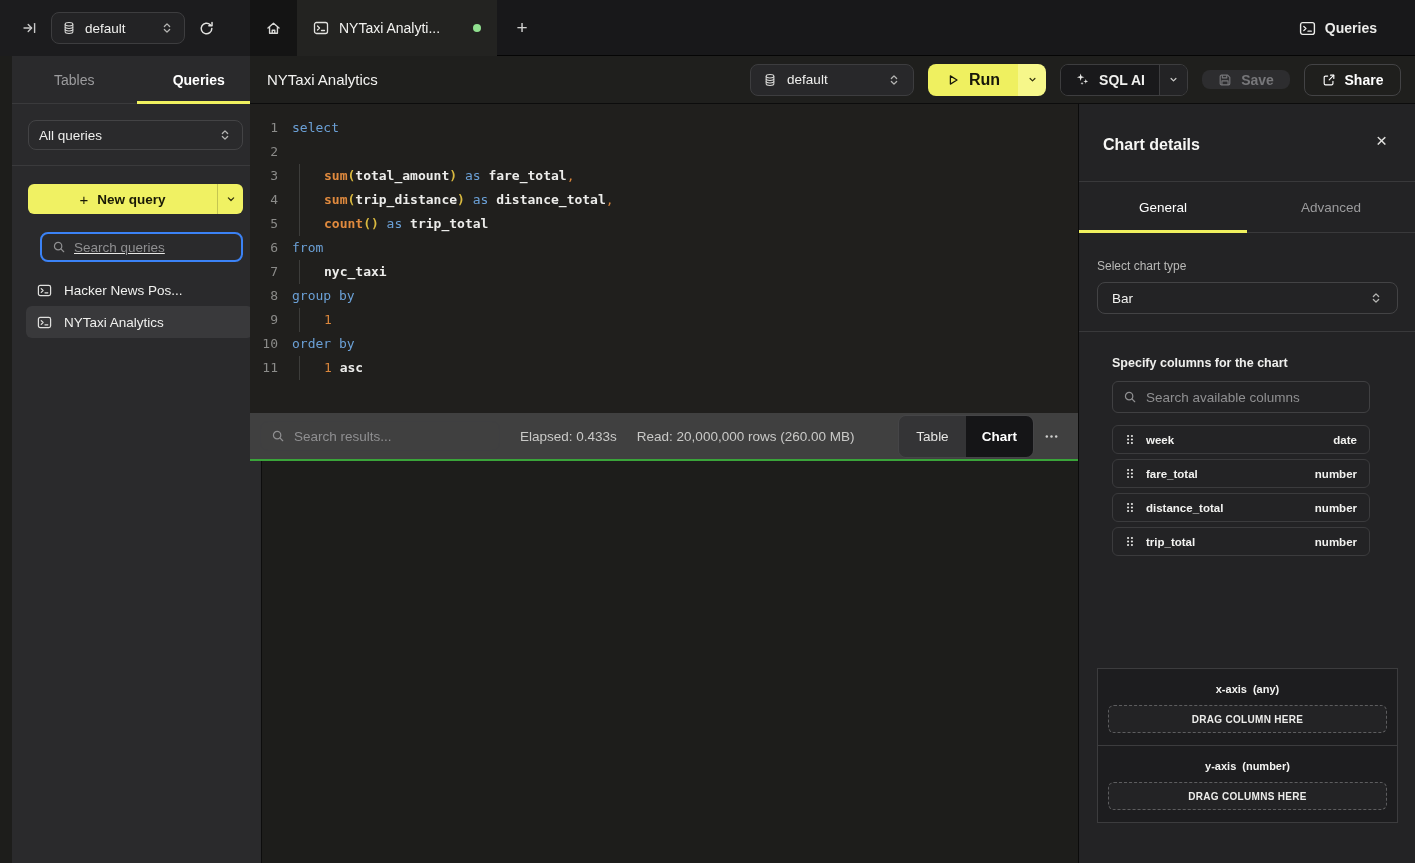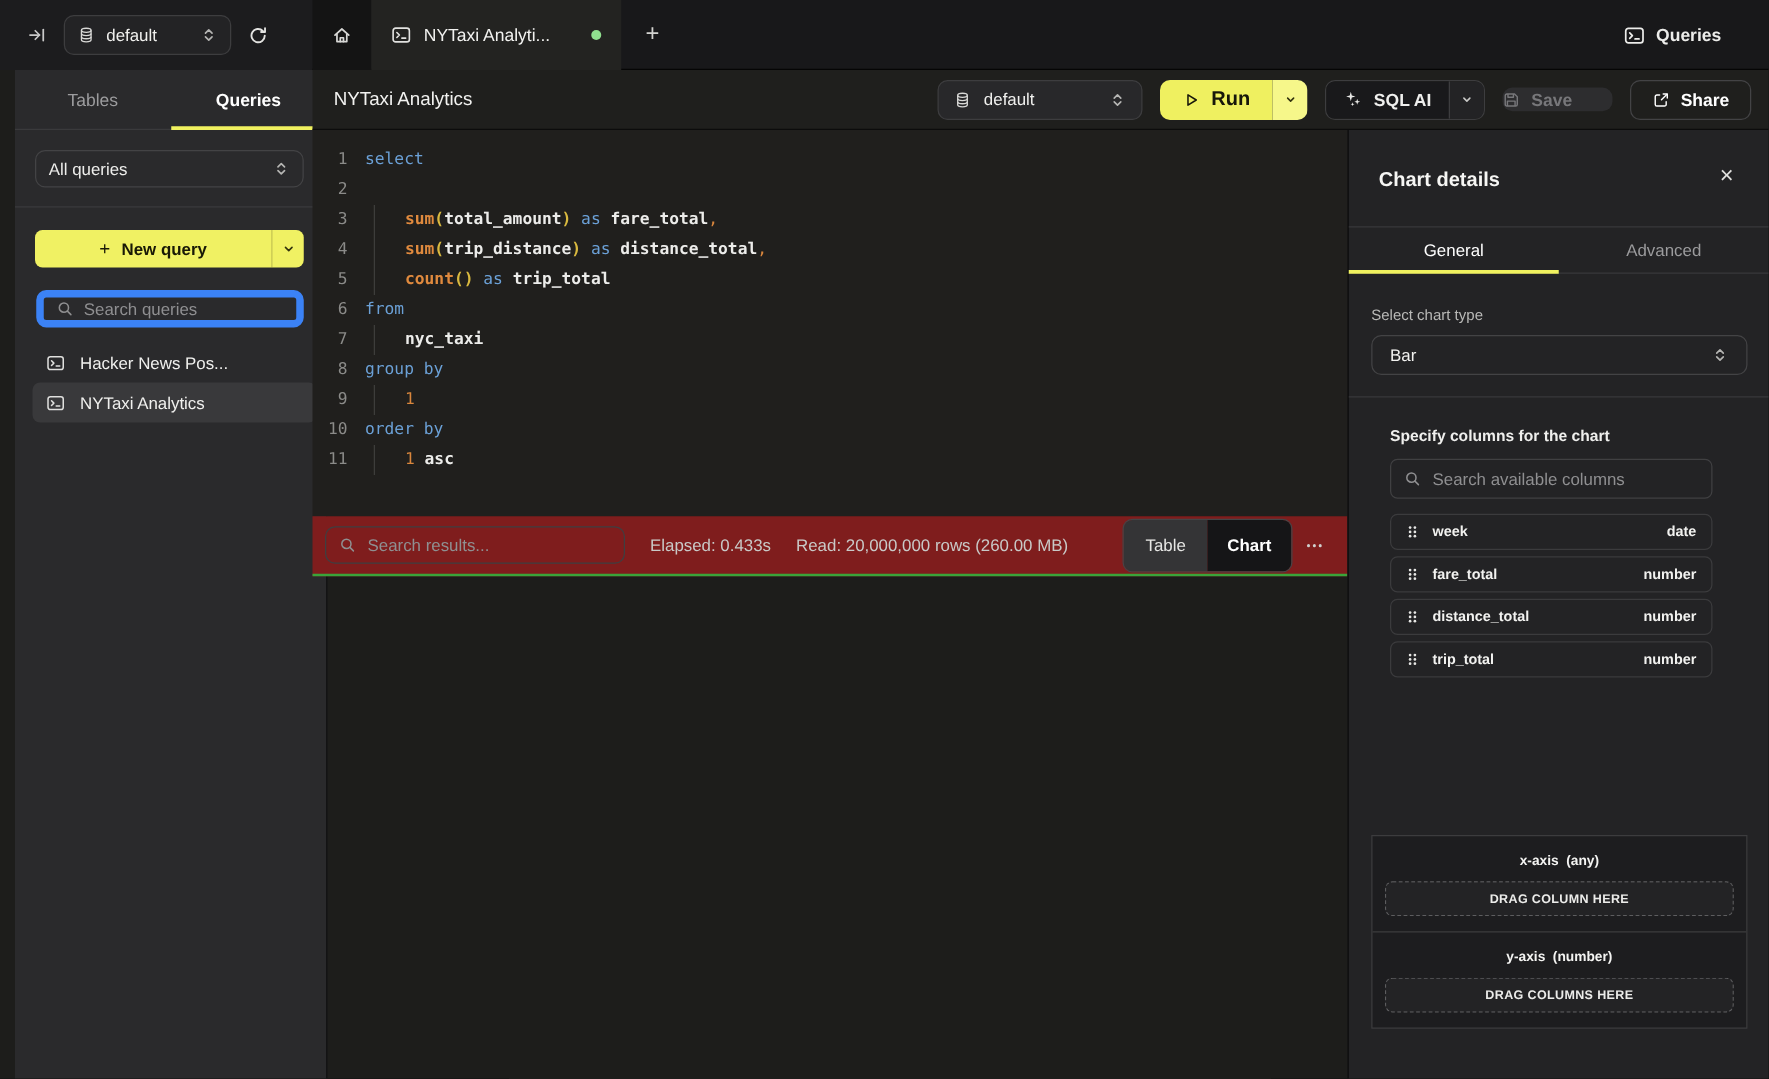--- a/index.html
+++ b/index.html
@@ -34,59 +34,59 @@
   .s-tab.active { color:#ffffff; font-weight:600; }
   .s-tab.active::after { content:""; position:absolute; left:0; right:2px; bottom:-1px; height:3px; background:#f0f15f; }
   .filter-select { margin:16px 18px 0 16px; height:30px; border:1px solid #434345; border-radius:8px; display:flex; align-items:center; padding:0 10px; cursor:pointer; }
   .filter-select .lbl { font-size:13.5px; color:#eeeeec; flex:1; }
   .sidebar-div { margin-top:15px; border-top:1px solid #3a3a3c; }
   .new-query { margin:18px 18px 0 16px; height:30px; border-radius:6px; background:#f0f163; display:flex; overflow:hidden; cursor:pointer; }
   .new-query .nq-main { flex:1; display:flex; align-items:center; justify-content:center; gap:9px; color:#191906; }
   .new-query .nq-plus { font-size:15px; font-weight:400; }
   .new-query .nq-lbl { font-size:13.5px; font-weight:600; }
   .new-query .nq-chev { width:26px; display:flex; align-items:center; justify-content:center; border-left:1px solid rgba(0,0,0,0.18); color:#32320e; }
-  .search-box { margin:18px 18px 0 17px; height:30px; border:6px solid #3b82f6; border-radius:8px; display:flex; align-items:center; padding:0 10px; gap:8px; }
+  .search-box { margin:18px 18px 0 28px; height:30px; border:2px solid #3b82f6; border-radius:8px; display:flex; align-items:center; padding:0 10px; gap:8px;text-decoration:underline; }
   .search-box input { background:transparent; border:none; outline:none; color:#eee; font-size:13.5px; width:100%; font-family:"Liberation Sans",sans-serif; }
   .search-box input::placeholder { color:#8f8f91; }
   .query-list { margin-top:12px; }
   .query-item { height:32px; margin:0 8px 0 14px; padding:0 11px; display:flex; align-items:center; gap:12px; border-radius:6px; cursor:pointer; color:#d8d8d6; }
   .query-item.selected { background:#39393b; }
   .query-item .q-label { font-size:13.5px; color:#f0f0ee; white-space:nowrap; }
 
   
   .main-header { position:absolute; left:250px; top:56px; width:1165px; height:48px; background:#1f1f1d; border-bottom:1px solid #0c0c0c; display:flex; align-items:center; }
   .page-title { padding-left:17px; font-size:15px; color:#f2f2f0; }
   .header-actions { margin-left:auto; display:flex; gap:14px; padding-right:14px; align-items:center; }
   .hdr-select { width:164px; height:32px; border:1px solid #3d3d3f; border-radius:8px; background:#28282a; display:flex; align-items:center; padding:0 12px; gap:10px; cursor:pointer; }
   .hdr-select .lbl { font-size:13.5px; color:#f0f0ee; flex:1; }
   .run-btn { height:32px; border-radius:8px; overflow:hidden; display:flex; cursor:pointer; }
   .run-main { width:90px; background:#eff060; display:flex; align-items:center; justify-content:center; gap:9px; color:#17170a; font-size:16px; font-weight:600; }
   .run-chev { width:28px; background:#f6f78a; display:flex; align-items:center; justify-content:center; color:#32320e; }
   .sqlai-btn { height:32px; border:1px solid #3d3d3f; border-radius:8px; overflow:hidden; display:flex; cursor:pointer; }
   .sqlai-main { padding:0 14px; background:#19191b; display:flex; align-items:center; gap:9px; color:#f0f0ee; font-size:14px; font-weight:600; }
   .sqlai-chev { width:28px; background:#232325; border-left:1px solid #3d3d3f; display:flex; align-items:center; justify-content:center; color:#c9c9c7; }
-  .save-btn { width:88px; height:19px; border-radius:8px; background:#2d2d2f; display:flex; align-items:center; justify-content:flex-start; gap:9px; color:#77777a; font-size:14px; font-weight:600; cursor:default; }
+  .save-btn { width:88px; height:19px; border-radius:8px; background:#2d2d2f; display:flex; align-items:center; justify-content:center; gap:9px; color:#77777a; font-size:14px; font-weight:600; cursor:default; }
   .share-btn { width:97px; height:32px; border:1px solid #434345; border-radius:8px; display:flex; align-items:center; justify-content:center; gap:9px; color:#ffffff; font-size:14px; font-weight:600; cursor:pointer; }
 
   
   .editor { position:absolute; left:250px; top:104px; width:828px; height:309px; background:#201f1d; padding-top:12px; cursor:text;
     font-family:"DejaVu Sans Mono", monospace; font-size:13px; }
   .sql-line { display:flex; height:24px; line-height:24px; }
   .ln { width:28px; text-align:right; color:#8b8b89; flex:none; }
   .code { padding-left:14px; white-space:pre; }
   .ind { display:inline-block; margin-left:7px; width:25px; border-left:1px solid #3d3d3b; height:24px; vertical-align:top; }
   .tk-kw { color:#6ba0d6; }
   .tk-fn { color:#e08a3e; font-weight:bold; }
   .tk-par { color:#d9b93f; font-weight:bold; }
   .tk-id { color:#ececea; font-weight:bold; }
   .tk-pu { color:#d9863c; }
   .tk-num { color:#d9863c; }
 
   
-  .results-toolbar { position:absolute; left:250px; top:413px; width:828px; height:48px; background:#7f1d1d;
+  .results-toolbar { position:absolute; left:250px; top:413px; width:828px; height:48px; background:#404040;
     border-bottom:2px solid #3aa43a; display:flex; align-items:center; padding:0 10px; }
   .results-search { width:240px; height:30px; border:1px solid #3f3f41; border-radius:8px; display:flex; align-items:center; padding:0 10px; gap:9px; }
   .results-search input { background:transparent; border:none; outline:none; color:#eee; font-size:13.5px; width:100%; font-family:"Liberation Sans",sans-serif; }
   .results-search input::placeholder { color:#8f8f91; }
   .stat { font-size:13.5px; color:#c9c9c7; margin-left:20px; white-space:nowrap; }
   .view-toggle { margin-left:auto; height:43px; display:flex; border:1px solid #454547; border-radius:8px; overflow:hidden; }
   .seg { width:67px; display:flex; align-items:center; justify-content:center; font-size:13.5px; cursor:pointer; }
   .seg.inactive { background:#343436; color:#e6e6e4; }
   .seg.active { background:#151517; color:#ffffff; font-weight:600; }
   .more-btn { width:34px; height:32px; display:flex; align-items:center; justify-content:center; color:#d0d0ce; cursor:pointer; }
@@ -94,21 +94,21 @@
   
   .chart-area { position:absolute; left:250px; top:463px; width:828px; height:400px; background:#1d1d1b; }
   .chart-placeholder { position:absolute; left:0; top:191px; width:100%; text-align:center; font-size:13.5px; font-weight:bold; color:#f4f4f2; }
   .hint-arrow { position:absolute; left:683px; top:0px; }
 
   
   .right-panel { position:absolute; left:1078px; top:104px; width:337px; height:759px; background:#232325; border-left:1px solid #0b0b0b; }
   .panel-header { height:77px; position:relative; }
   .panel-title { position:absolute; left:24px; top:32px; font-size:16px; font-weight:bold; color:#f6f6f4; }
   .panel-close { position:absolute; right:28px; top:27px; font-size:19px; color:#e2e2e0; cursor:pointer; line-height:1; }
-  .panel-tabs { height:38px; border-top:1px solid #39393b; border-bottom:1px solid #39393b; display:flex; }
+  .panel-tabs { height:52px; border-top:1px solid #39393b; border-bottom:1px solid #39393b; display:flex; }
   .p-tab { flex:1; display:flex; align-items:center; justify-content:center; font-size:13.5px; color:#9b9b9d; cursor:pointer; position:relative; }
   .p-tab.active { color:#ffffff; }
   .p-tab.active::after { content:""; position:absolute; left:0; right:0; bottom:-1px; height:3px; background:#f0f15f; }
   .panel-body { padding:0 17px 0 18px; }
   .field-label { margin-top:26px; font-size:12px; color:#b9b9b7; }
   .bar-select { margin-top:9px; height:32px; border:1px solid #434345; border-radius:8px; display:flex; align-items:center; padding:0 14px; cursor:pointer; }
   .bar-select .lbl { font-size:13.5px; color:#f2f2f0; flex:1; }
   .panel-div { margin:17px -17px 0 -18px; border-top:1px solid #39393b; }
   .columns-section { margin-left:15px; width:258px; }
   .columns-label { margin-top:24px; font-size:12.5px; font-weight:bold; color:#efefed; }

